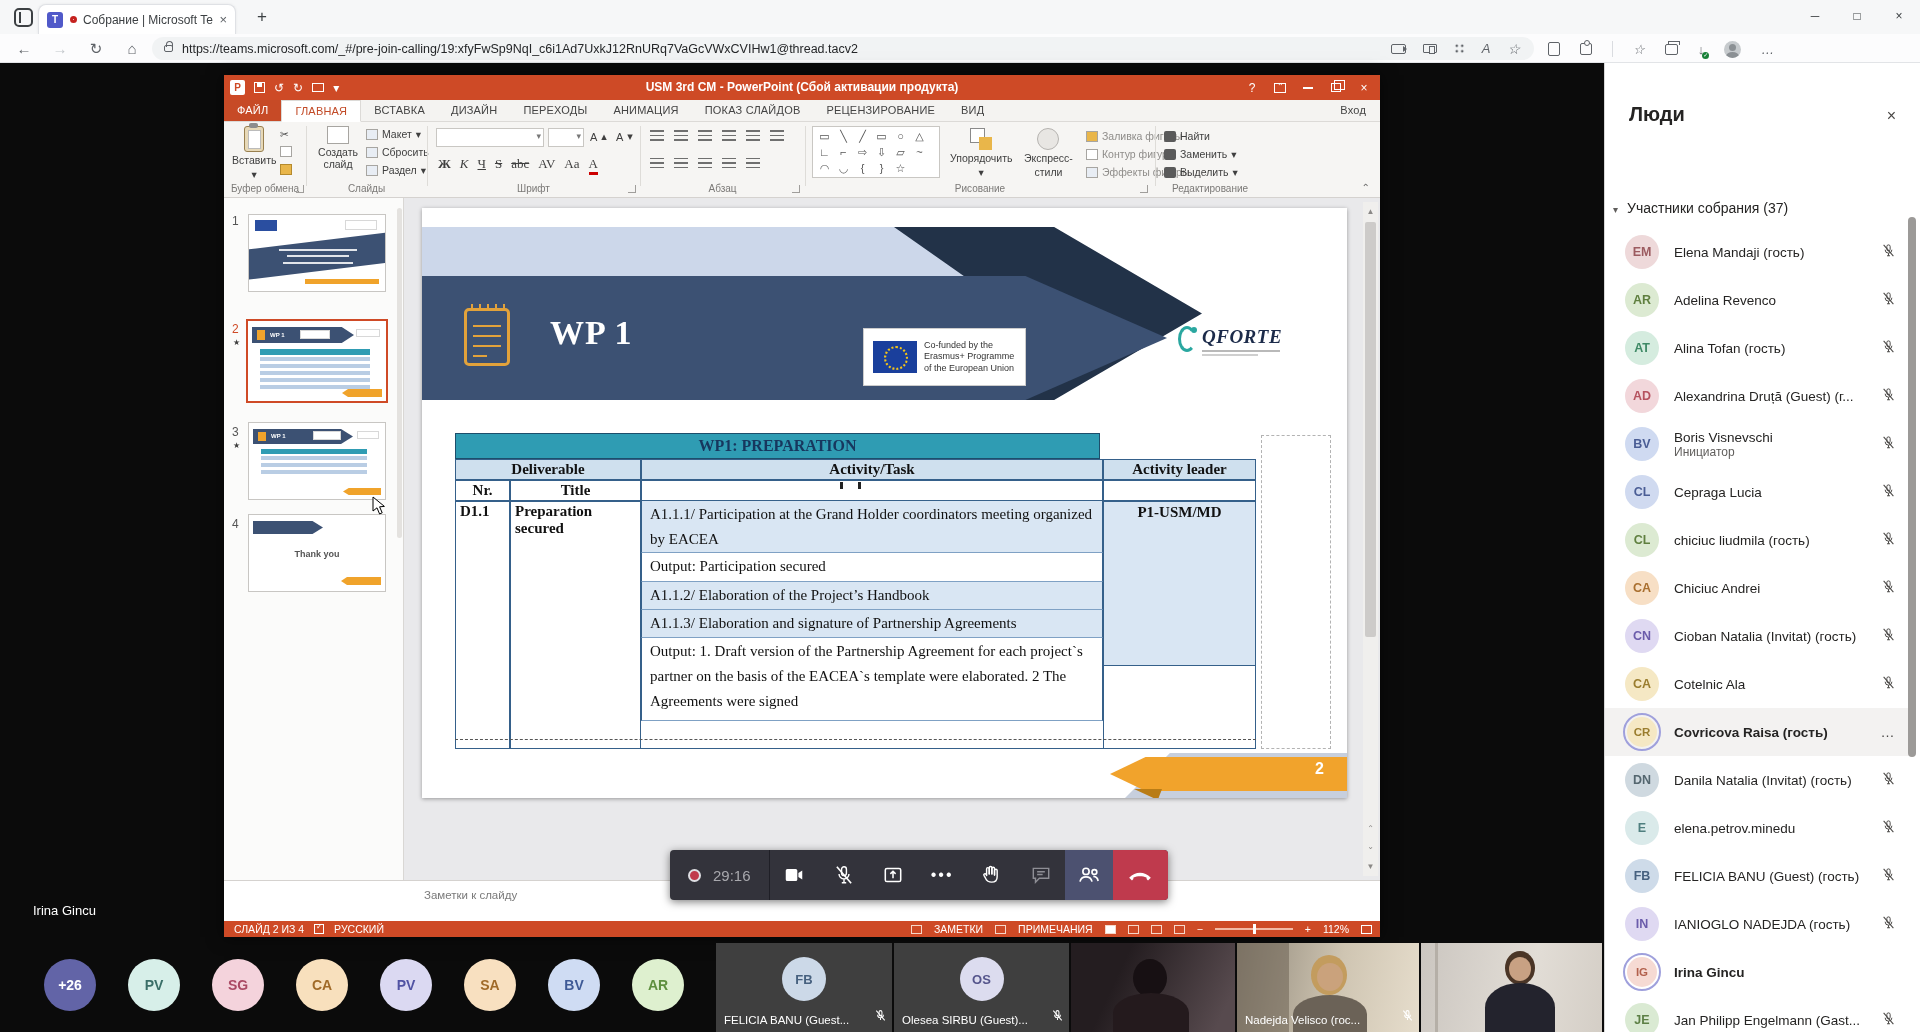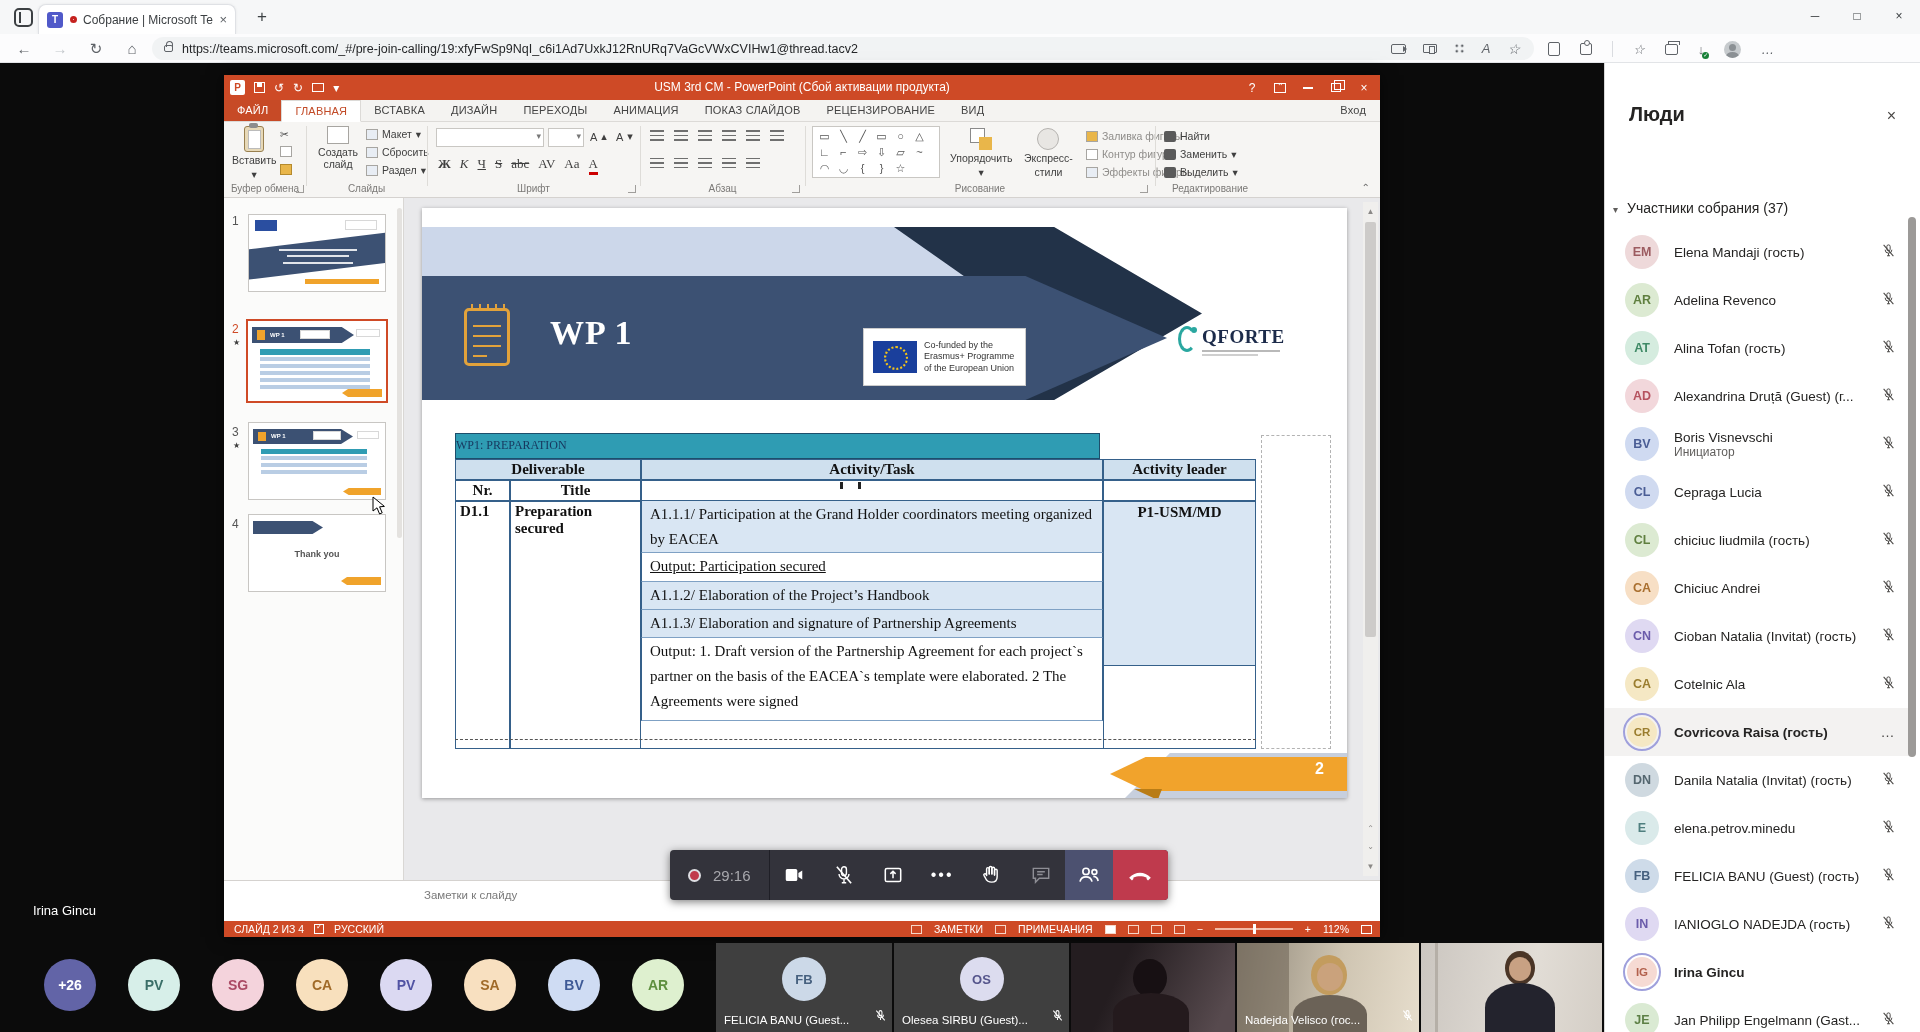--- a/index.html
+++ b/index.html
@@ -60,21 +60,21 @@
 
   
   #ppt{position:absolute;left:224px;top:12px;width:1156px;height:862px;background:#fff;box-shadow:0 0 16px rgba(0,0,0,.6);}
   #ppt-titlebar{position:absolute;left:0;top:0;right:0;height:25px;background:#ce4a26;color:#fff;}
   #qat{position:absolute;left:6px;top:0;height:25px;display:flex;align-items:center;gap:9px;}
   .q-logo{width:15px;height:15px;background:#fff;border-radius:2px;color:#ce4a26;font-size:10px;font-weight:bold;text-align:center;line-height:15px;}
   .q-save{width:11px;height:11px;border:1.5px solid #fff;position:relative;}
   .q-save:before{content:"";position:absolute;left:2px;top:0;width:5px;height:4px;background:#fff;}
   .q-glyph{font-size:12px;line-height:1;color:#fff;}
   .q-mon{width:12px;height:9px;border:1.5px solid #fff;}
-  #ppt-title-text{position:absolute;left:200px;right:200px;top:0;height:40px;line-height:25px;text-align:center;font-size:12px;white-space:nowrap;overflow:hidden;}
+  #ppt-title-text{position:absolute;left:200px;right:200px;top:0;height:40px;line-height:25px;text-align:center;font-size:12px;white-space:nowrap;overflow:hidden;font-weight:bold;}
   #ppt-ctls{position:absolute;right:4px;top:0;height:25px;display:flex;align-items:center;gap:4px;}
   .pbtn{width:24px;height:19px;display:flex;align-items:center;justify-content:center;color:#fff;font-size:12px;}
   .ic-ribbon{width:12px;height:10px;border:1.5px solid #fff;position:relative;}
   .ic-ribbon:after{content:"⌃";position:absolute;left:2px;top:-2px;font-size:8px;}
   .ic-restore{width:10px;height:9px;border:1.5px solid #fff;position:relative;background:#ce4a26;}
   .ic-restore:before{content:"";position:absolute;left:2px;top:-4px;width:9px;height:8px;border:1.5px solid #fff;}
   .ic-min{width:10px;height:2px;background:#fff;}
 
   #ppt-tabrow{position:absolute;left:0;top:25px;right:0;height:22px;background:#f4f3f1;border-bottom:1px solid #dcdad7;display:flex;align-items:stretch;}
   .rtab{padding:0 13px;font-size:11px;color:#444;line-height:21px;letter-spacing:.2px;}
@@ -135,26 +135,26 @@
   .notepad i{position:absolute;left:6px;right:6px;height:2px;background:#e2a23b;}
   .notepad b{position:absolute;top:-7px;width:2px;height:6px;background:#e2a23b;}
   .wp-title{position:absolute;left:128px;top:106px;font-family:"Liberation Serif",serif;font-size:34px;font-weight:bold;color:#fff;letter-spacing:1px;}
   .eu-box{position:absolute;left:441px;top:120px;width:163px;height:58px;background:#fff;border:1px solid #ccc;display:flex;align-items:center;}
   .eu-flag{width:44px;height:32px;background:#1a3f9c;margin:0 7px 0 9px;position:relative;flex:0 0 auto;}
   .eu-flag:after{content:"";position:absolute;left:11px;top:5px;width:20px;height:20px;border:2px dotted #f5c518;border-radius:50%;}
   .eu-text{font-size:9px;color:#333;line-height:1.25;}
   .qforte{position:absolute;left:756px;top:118px;display:flex;align-items:flex-start;gap:6px;}
   .qf-ic{width:18px;height:26px;border:3px solid #2aa7a0;border-right-color:transparent;border-radius:50%;position:relative;}
   .qf-ic:after{content:"";position:absolute;right:-4px;top:-2px;width:6px;height:6px;border-radius:50%;background:#2aa7a0;}
-  .qf-txt{font-family:"Liberation Serif",serif;font-size:19px;font-weight:bold;color:#1c2b4a;letter-spacing:.5px;}
+  .qf-txt{font-family:"Liberation Serif",serif;font-size:19px;font-weight:bold;color:#1c2b4a;letter-spacing:.5px;font-style:italic;}
 
   
   #tbl{position:absolute;left:33px;top:225px;width:801px;font-family:"Liberation Serif",serif;color:#111;}
   .tbl-top{position:absolute;left:0;top:0;width:645px;height:26px;background:#2f9cb3;border:1.5px solid #1d4e6b;
-           text-align:left;font-weight:normal;font-size:12px;color:#17375e;line-height:23px;}
+           text-align:center;font-weight:bold;font-size:16px;color:#17375e;line-height:23px;}
   .hcell{position:absolute;top:26px;height:21px;background:#cfe0ee;border:1px solid #35608a;font-weight:bold;font-size:15px;text-align:center;line-height:19px;}
   .h2cell{position:absolute;top:47px;height:21px;background:#fff;border:1px solid #35608a;font-weight:bold;font-size:15px;text-align:center;line-height:19px;}
   .artifact{position:absolute;width:3px;height:7px;background:#222;}
   .bodycell{position:absolute;top:68px;height:248px;border:1px solid #35608a;font-size:15px;font-weight:bold;padding:1px 4px;background:#fff;}
   #actlist{position:absolute;left:186px;top:68px;width:462px;}
   .act-row{border-bottom:1px solid #7fa1c4;border-left:1px solid #35608a;border-right:1px solid #35608a;
            padding:1px 8px 0 8px;font-size:15px;line-height:25px;overflow:hidden;background:#fff;}
   .act-row.shaded{background:#d9e6f3;}
   #leader-top{position:absolute;left:648px;top:68px;width:153px;height:165px;background:#d9e6f3;border:1px solid #35608a;
               text-align:center;font-weight:bold;font-size:15px;padding-top:2px;}
@@ -589,21 +589,21 @@
             <div class="artifact" style="left:403px;top:49px;"></div>
 
             <div class="bodycell" style="left:0;width:55px;">D1.1</div>
             <div class="bodycell" style="left:55px;width:131px;">Preparation secured</div>
             <div id="actlist">
 
                 <div class="act-row shaded" style="height: 52px;">
                   <span>A1.1.1/ Participation at the Grand Holder coordinators meeting organized by EACEA</span>
                 </div>
 
-                <div class="act-row" style="height: 29px; text-decoration: underline;">
+                <div class="act-row" style="height: 29px;">
                   <span>Output: Participation secured</span>
                 </div>
 
                 <div class="act-row shaded" style="height: 28px;">
                   <span>A1.1.2/ Elaboration of the Project’s Handbook</span>
                 </div>
 
 
                 <div class="act-row shaded" style="height: 28px;">
                   <span>A1.1.3/ Elaboration and signature of Partnership Agreements</span>

